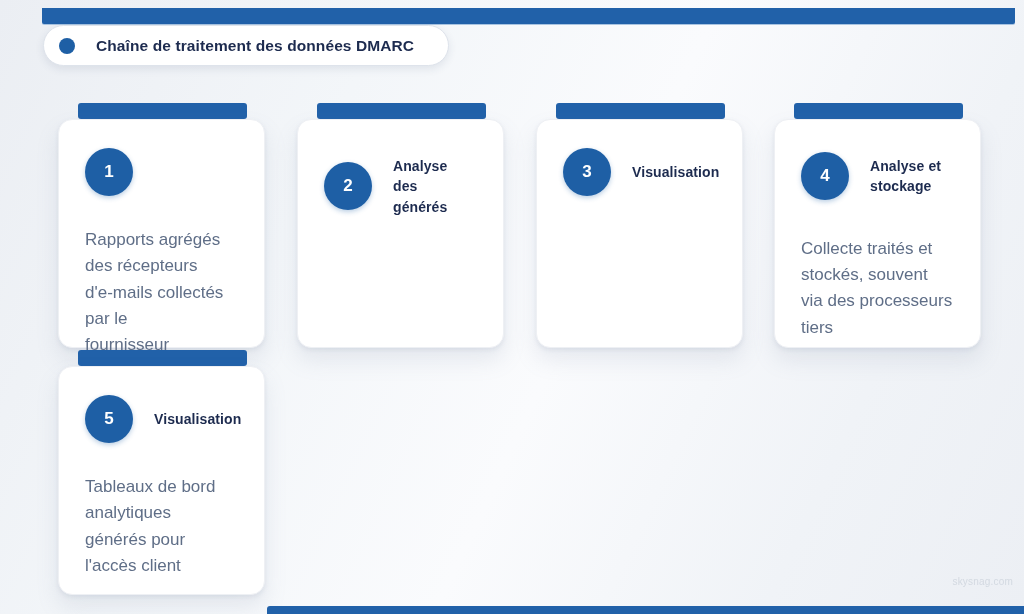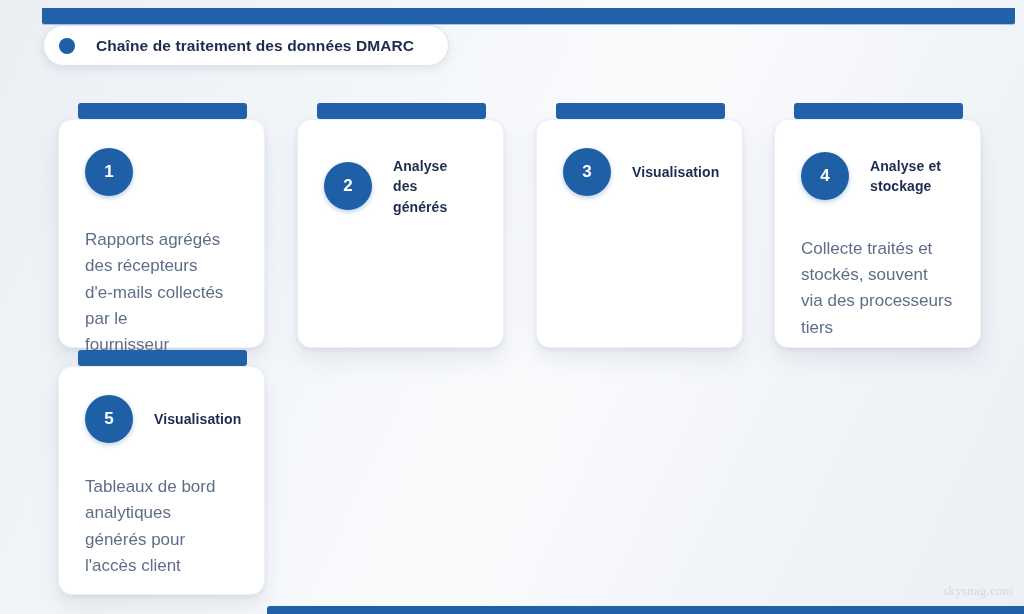--- a/index.html
+++ b/index.html
@@ -79,22 +79,22 @@
     line-height: 1.45; white-space: pre-line; letter-spacing: .1px;
   }
   .step-desc {
     margin-top: 15px;
     font-size: 17px; color: #5f6e87;
     line-height: 1.55; white-space: pre-line;
   }
 
   
   .watermark {
-    position: absolute; right: 11px; bottom: 15px;
-    font-size: 13px; color: #d3d9e1; letter-spacing: .2px; font-family: Liberation Serif, serif;
+    position: absolute; right: 11px; bottom: 27px;
+    font-size: 10px; color: #d3d9e1; letter-spacing: .2px;
   }
 </style>
 </head>
 <body>
 
 <div class="stage">
 
   <div class="top-rail"></div>
 
   <div class="pill">

